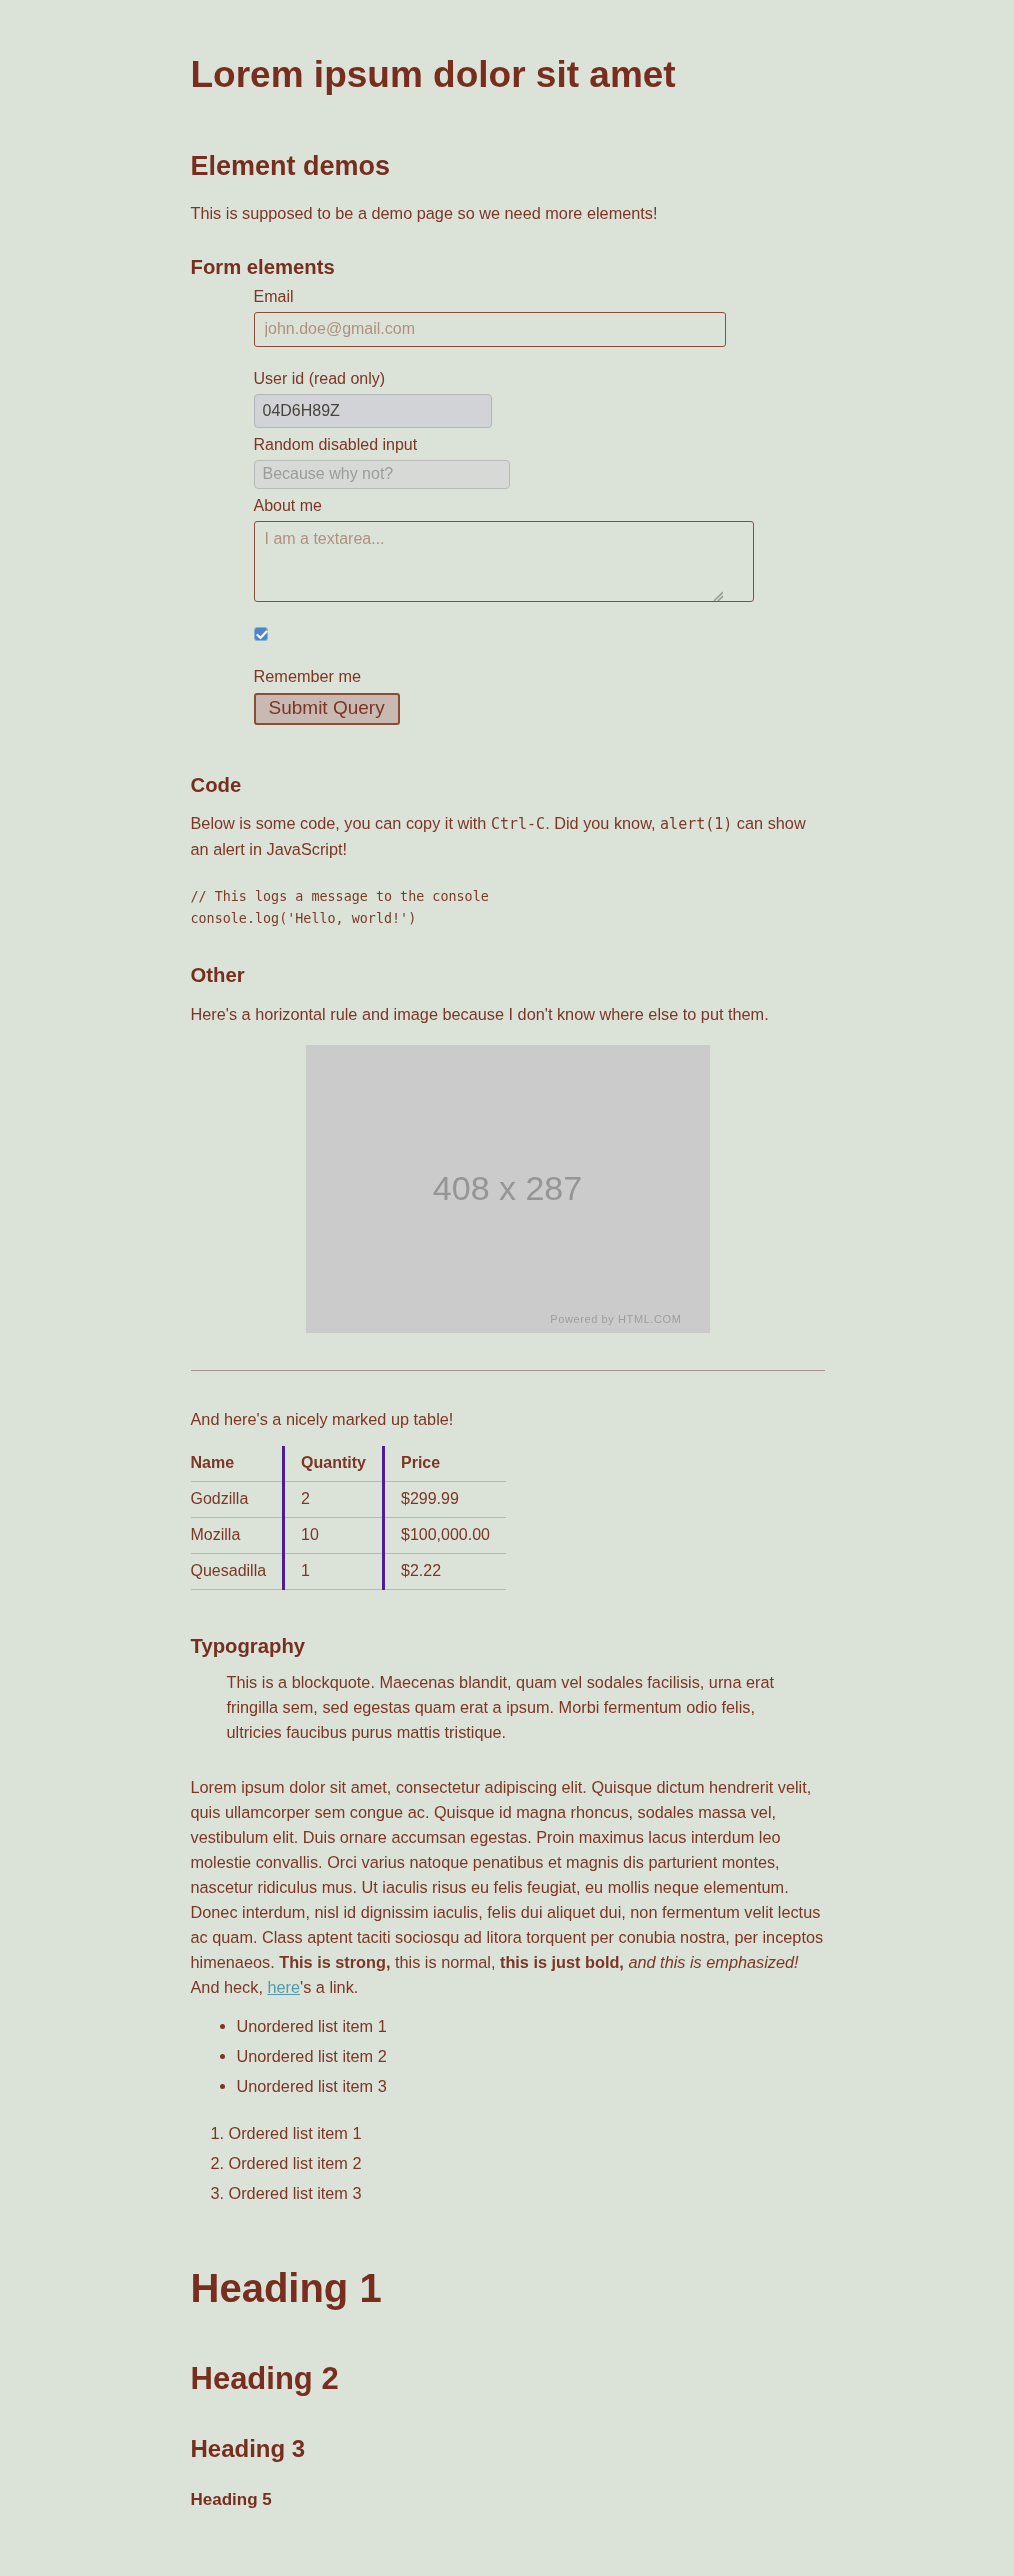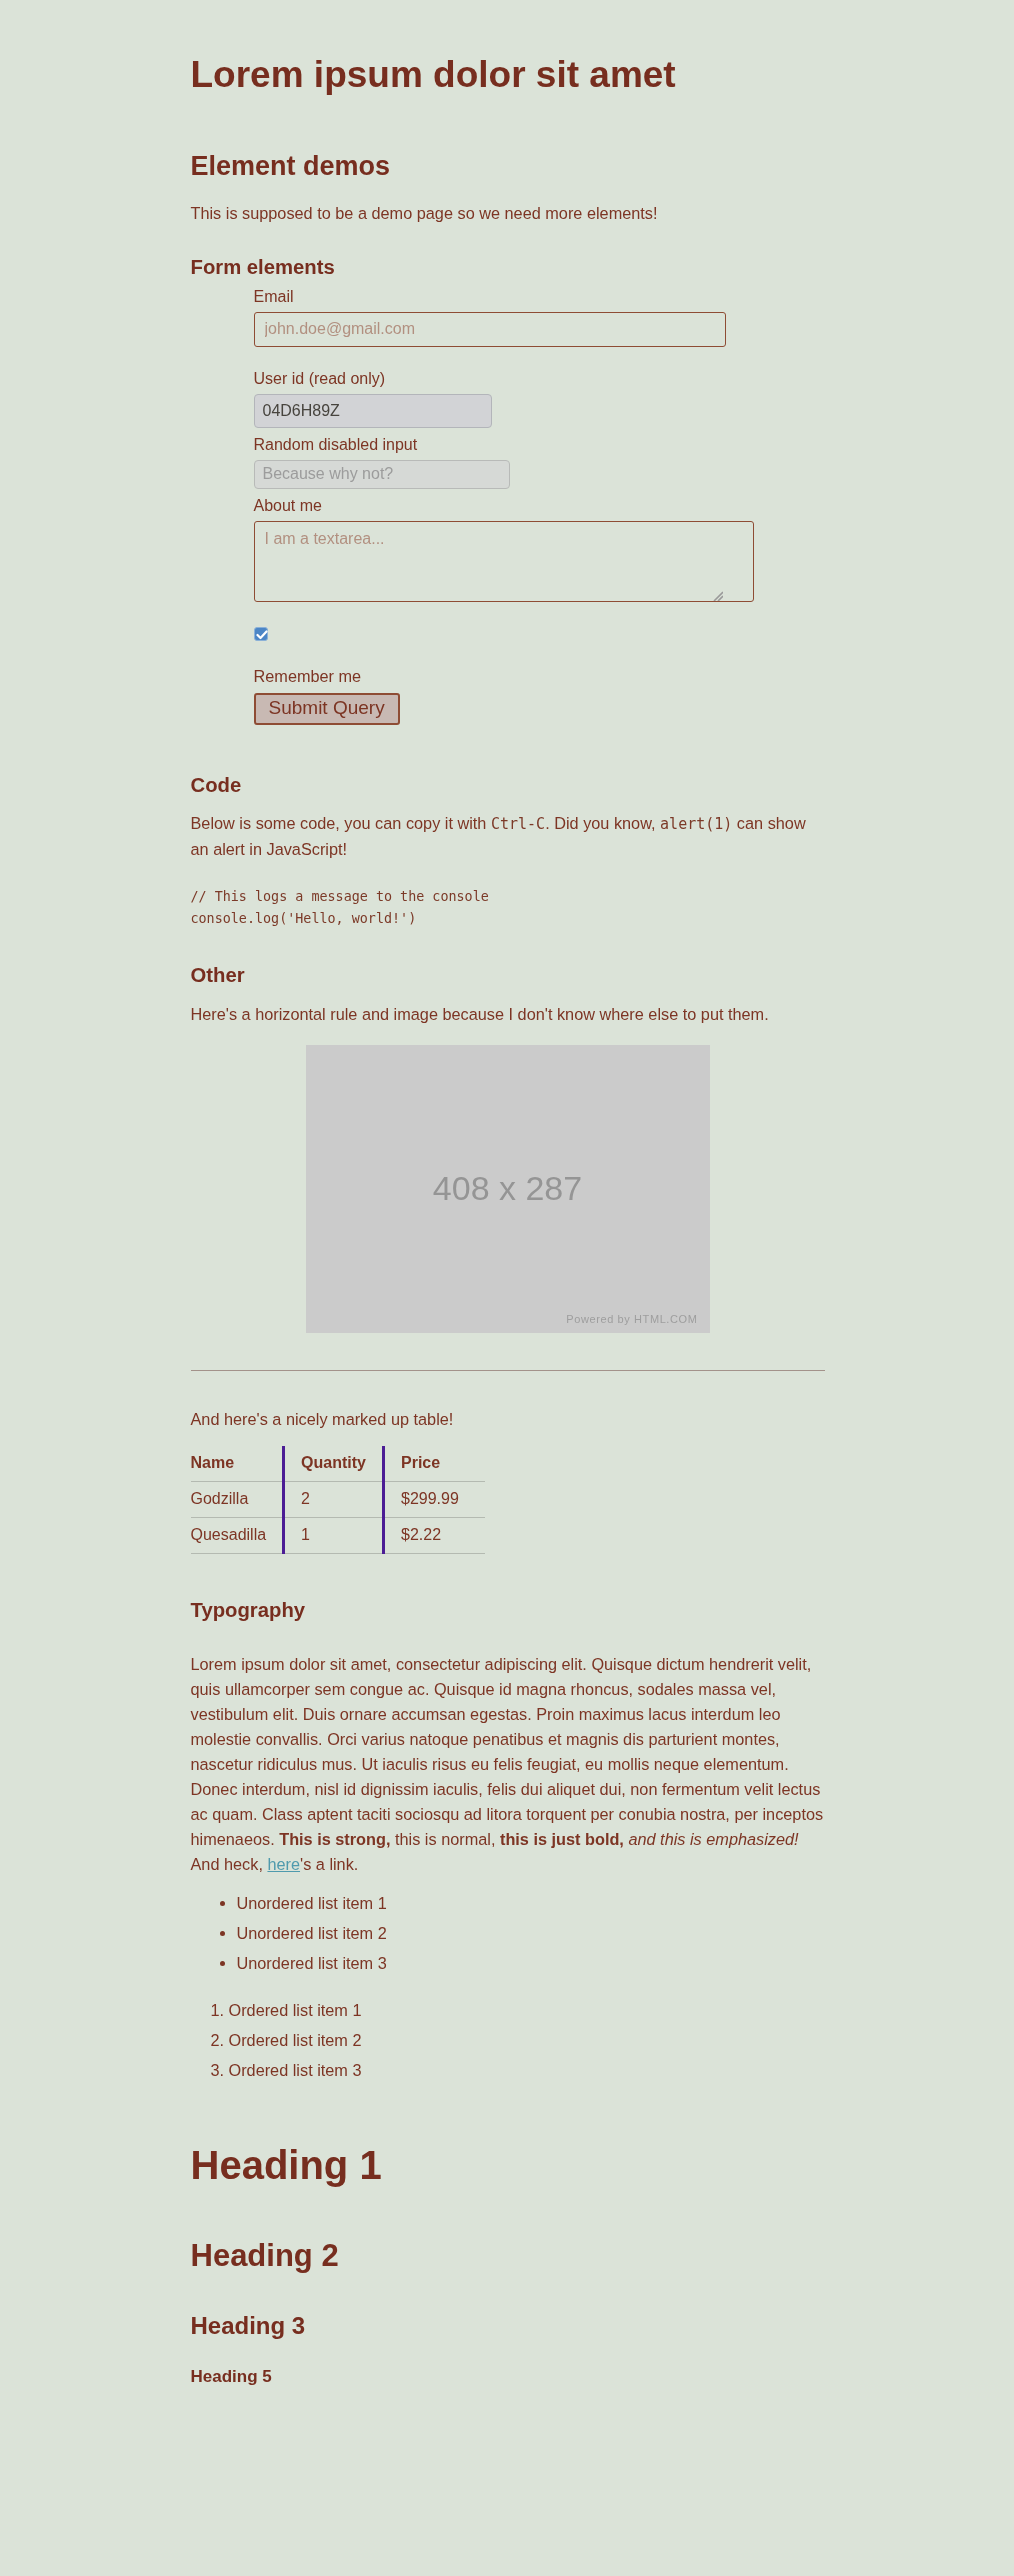--- a/index.html
+++ b/index.html
@@ -77,21 +77,21 @@
 
   
   .other-heading { margin-top: 33px; }
   .other-para { margin: 14px 0 0; line-height: 25px; width: 594px; }
   .img-placeholder {
     width: 404px; height: 288px; margin: 18px 0 0 115px;
     background: #cbcbcb; position: relative;
     display: flex; align-items: center; justify-content: center;
   }
   .img-dims { font-size: 34px; color: #959595; }
-  .img-credit { position: absolute; right: 12px; bottom: 8px; font-size: 11px; color: #9e9e9e; letter-spacing: 0.6px; }
+  .img-credit { position: absolute; right: 28px; bottom: 8px; font-size: 11px; color: #9e9e9e; letter-spacing: 0.6px; }
   .rule { border: none; border-top: 1px solid #a3928a; margin: 37px 0 0; }
   .table-intro { margin: 39px 0 0; }
 
   
   table { border-collapse: collapse; margin: 17px 0 0; font-size: 16px; }
   th, td { text-align: left; padding: 8px 16px 9px 0; border-bottom: 1px solid #b4bab1; }
   th { font-weight: 700; }
   th + th, td + td { border-left: 3px solid #4c1d95; padding-left: 16px; }
   .col-name { width: 88px; }
   .col-qty { width: 94px; }
@@ -195,28 +195,34 @@
         <th class="col-price">Price</th>
       </tr>
     </thead>
     <tbody>
       <tr>
         <td>Godzilla</td>
         <td>2</td>
         <td>$299.99</td>
       </tr>
       <tr>
+        <td>Mozilla</td>
+        <td>10</td>
+        <td>$100,000.00</td>
+      </tr>
+      <tr>
         <td>Quesadilla</td>
         <td>1</td>
         <td>$2.22</td>
       </tr>
     </tbody>
   </table>
 
   <h3 class="h3 typo-heading">Typography</h3>
+  <blockquote>This is a blockquote. Maecenas blandit, quam vel sodales facilisis, urna erat fringilla sem, sed egestas quam erat a ipsum. Morbi fermentum odio felis, ultricies faucibus purus mattis tristique.</blockquote>
 
   <p class="lorem"><span>Lorem ipsum dolor sit amet, consectetur adipiscing elit. Quisque dictum hendrerit velit, quis ullamcorper sem congue ac. Quisque id magna rhoncus, sodales massa vel, vestibulum elit. Duis ornare accumsan egestas. Proin maximus lacus interdum leo molestie convallis. Orci varius natoque penatibus et magnis dis parturient montes, nascetur ridiculus mus. Ut iaculis risus eu felis feugiat, eu mollis neque elementum. Donec interdum, nisl id dignissim iaculis, felis dui aliquet dui, non fermentum velit lectus ac quam. Class aptent taciti sociosqu ad litora torquent per conubia nostra, per inceptos himenaeos. </span><strong>This is strong,</strong><span> this is normal, </span><b>this is just bold,</b><em> and this is emphasized!</em><span> And heck, </span><a href="#">here</a><span>'s a link.</span></p>
 
   <ul class="demo-ul">
     <li>Unordered list item 1</li>
     <li>Unordered list item 2</li>
     <li>Unordered list item 3</li>
   </ul>
 
   <ol class="demo-ol">

